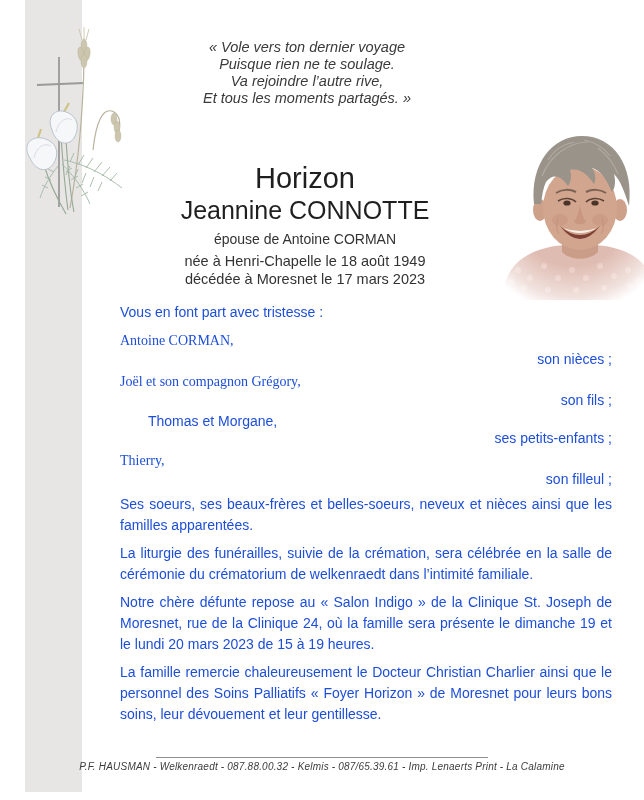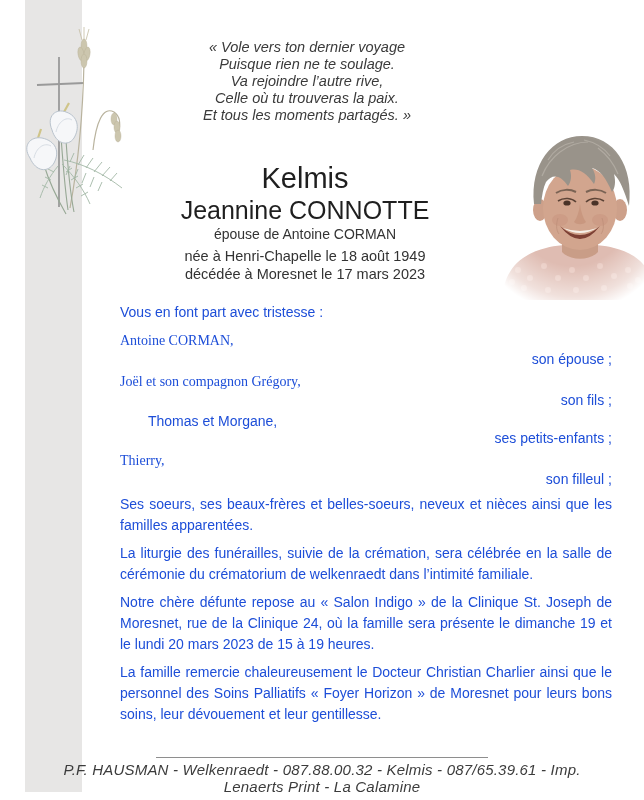--- a/index.html
+++ b/index.html
@@ -9,33 +9,33 @@
   }
   .ribbon{position:absolute;left:25px;top:0;width:57px;height:792px;background:#e7e6e5;}
   .decoration{position:absolute;left:8px;top:0;width:130px;height:270px;}
   .poem{
     position:absolute;left:112px;top:39px;width:390px;text-align:center;
     font-style:italic;font-size:14.5px;line-height:17px;color:#3a3a3a;
   }
   .header{position:absolute;left:90px;top:162px;width:430px;text-align:center;}
   .title{font-size:29px;line-height:32px;color:#1f1f1f;}
   .name{font-size:25px;line-height:32px;color:#1f1f1f;}
-  .spouse{font-size:14px;line-height:17px;color:#333;}
+  .spouse{font-size:14px;line-height:17px;margin-top:5px;color:#333;}
   .vitals{font-size:14.5px;line-height:18px;margin-top:4px;color:#333;}
   .photo{position:absolute;right:2px;top:120px;width:170px;height:180px;}
   .body-block{position:absolute;left:120px;top:302px;width:492px;font-size:14px;line-height:21px;color:#1d4ed8;}
   .intro{margin:0 0 7px 0;}
   .m-name{line-height:21px;font-family:Liberation Serif, serif;}
   .relation{text-align:right;line-height:16px;margin-bottom:4px;}
   .gc-line{padding-left:28px;line-height:18px;}
   .para{text-align:justify;margin:7px 0 0 0;}
   .footer-line{position:absolute;left:156px;top:757px;width:332px;border-top:1px solid #8e8e8e;height:0;}
   .footer-text{
     position:absolute;left:60px;top:761px;width:524px;text-align:center;
-    font-size:15px;font-style:italic;color:#3c3c3c;letter-spacing:.2px;
+    font-size:10px;font-style:italic;color:#3c3c3c;letter-spacing:.2px;
   }
 </style>
 </head>
 <body>
 
 <div class="page">
 
   <div class="ribbon"></div>
 
   <svg class="decoration" viewBox="0 0 130 270" aria-hidden="true">
@@ -80,26 +80,25 @@
       <path d="M30,138 L33,129" stroke="#cfc488" stroke-width="2.2" fill="none"></path>
       <path d="M22,158 C14,146 22,136 34,138 C48,141 52,152 46,163 C40,173 28,172 22,158 Z" fill="#f6f7f9" stroke="#b9c3cd" stroke-width="1"></path>
       <path d="M26,158 C28,148 36,142 43,146" stroke="#d7dde4" stroke-width="1" fill="none"></path>
     </g>
   </svg>
 
   <div class="poem">
     <div>« Vole vers ton dernier voyage</div>
     <div>Puisque rien ne te soulage.</div>
     <div>Va rejoindre l’autre rive,</div>
-    <div>Celle où tu trouveras la paix.</div>
     <div>Et tous les moments partagés. »</div>
   </div>
 
   <div class="header">
-    <div class="title">Kelmis</div>
+    <div class="title">Horizon</div>
     <div class="name">Jeannine CONNOTTE</div>
     <div class="spouse">épouse de Antoine CORMAN</div>
     <div class="vitals">
       <div>née à Henri-Chapelle le 18 août 1949</div>
       <div>décédée à Moresnet le 17 mars 2023</div>
     </div>
   </div>
 
   <svg class="photo" viewBox="0 0 170 180" aria-hidden="true">
     <defs>
@@ -153,21 +152,21 @@
     <path d="M72,106 Q92,124 112,106 Q92,132 72,106 Z" fill="#7d4034"></path>
     <path d="M75,108 Q92,118 109,108 Q92,114 75,108 Z" fill="#f6f0e8"></path>
     <path d="M70,98 C68,104 68,110 71,114 M114,98 C116,104 116,110 113,114" stroke="#b98a75" stroke-width="1" fill="none" opacity="0.6"></path>
     <rect width="170" height="180" fill="url(#vig)"></rect>
   </svg>
 
   <div class="body-block">
     <div class="intro">Vous en font part avec tristesse :</div>
 
     <div class="m-name">Antoine CORMAN,</div>
-    <div class="relation">son épouse ;</div>
+    <div class="relation">son nièces ;</div>
 
     <div class="m-name">Joël et son compagnon Grégory,</div>
     <div class="relation">son fils ;</div>
 
     <div class="gc-line">Thomas et Morgane,</div>
     <div class="relation">ses petits-enfants ;</div>
 
     <div class="m-name">Thierry,</div>
     <div class="relation">son filleul ;</div>
 

